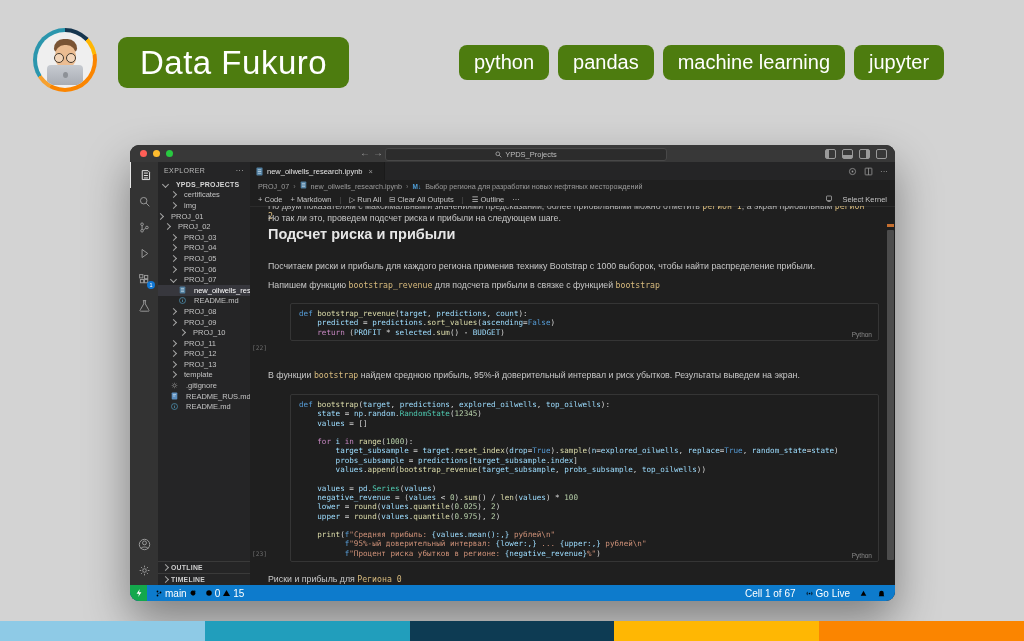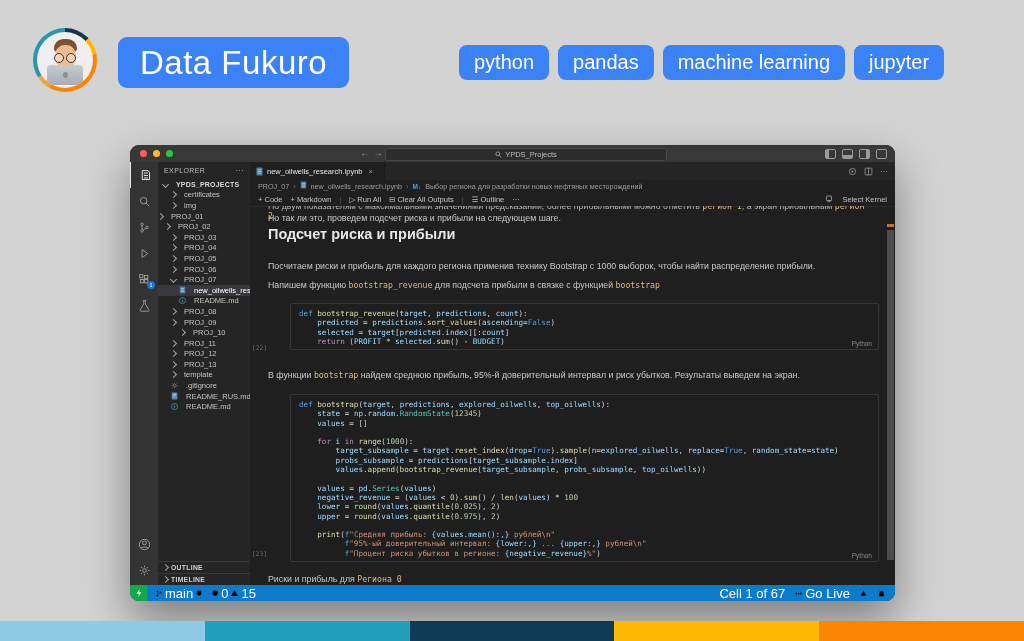--- a/index.html
+++ b/index.html
@@ -8,21 +8,21 @@
   
   #avatar{position:absolute;left:33px;top:28px;width:64px;height:64px;border-radius:50%;
     background:conic-gradient(#15354e 0 13%, #ffb703 13% 22%, #fb8500 22% 58%, #f6a12f 58% 66%, #2b96ad 66% 100%);}
   #avatar .inner{position:absolute;inset:4px;border-radius:50%;background:#efefef;overflow:hidden;}
   #avatar .hair{position:absolute;left:17px;top:7px;width:23px;height:13px;background:#7a5434;border-radius:10px 10px 4px 4px;}
   #avatar .face{position:absolute;left:18px;top:13px;width:21px;height:23px;background:#ecbd92;border-radius:45%;}
   #avatar .gl{position:absolute;top:21px;width:8px;height:8px;border:1.5px solid #43392e;border-radius:50%;background:rgba(255,255,255,.35);}
   #avatar .gl.l{left:17px}  #avatar .gl.r{left:29px}
   #avatar .laptop{position:absolute;left:10px;top:33px;width:36px;height:20px;background:linear-gradient(#c7cbd1,#a9adb4);border-radius:4px 4px 2px 2px;}
   #avatar .apple{position:absolute;left:26px;top:40px;width:5px;height:6px;background:#8d9197;border-radius:50%;}
-  .pill{background:#3b82f6;color:#fff;border-radius:9px;display:flex;align-items:center;justify-content:center;}
+  .pill{background:#4d7c0f;color:#fff;border-radius:9px;display:flex;align-items:center;justify-content:center;}
   #brand-title{position:absolute;left:118px;top:37px;height:51px;padding:0 22px;font-size:33px;letter-spacing:.5px;font-weight:500;}
   #tags{position:absolute;left:459px;top:45px;display:flex;gap:9px;}
   #tags .tag{height:35px;padding:0 15px;font-size:20px;border-radius:8px;}
   
   #win{position:absolute;left:130px;top:145px;width:765px;height:456px;border-radius:9px;overflow:hidden;
        background:#1f1f1f;box-shadow:0 20px 45px rgba(0,0,0,.4);font-size:8px;color:#cccccc;}
   #titlebar{position:absolute;left:0;top:0;right:0;height:17px;background:#383838;}
   .tl{position:absolute;top:5px;width:7px;height:7px;border-radius:50%;}
   #tl-close{left:10px;background:#ff5f57}#tl-min{left:23px;background:#febc2e}#tl-max{left:36px;background:#28c840}
   .navarr{position:absolute;top:2px;color:#9a9a9a;font-size:10px;}
@@ -79,21 +79,21 @@
     padding:5px 8px 3px 8px;font-family:"DejaVu Sans Mono",monospace;font-size:7.6px;}
   .code-line{height:9.3px;line-height:9.3px;white-space:pre;}
   .lang{position:absolute;right:6px;bottom:2px;color:#8a8a8a;font-family:"Liberation Sans",sans-serif;font-size:6.5px;}
   .exec{position:absolute;left:2px;color:#6d6d6d;font-size:6.3px;font-family:"DejaVu Sans Mono",monospace;}
   .tk-kw{color:#569cd6}.tk-ctrl{color:#c586c0}.tk-fn{color:#dcdcaa}.tk-var{color:#9cdcfe}
   .tk-str{color:#ce9178}.tk-num{color:#b5cea8}.tk-cls{color:#4ec9b0}.tk-pl{color:#d4d4d4}.tk-interp{color:#9cdcfe}
   #scrollbar{position:absolute;right:1px;top:24px;width:7px;height:330px;background:rgba(150,150,150,.38);border-radius:1px;}
   #scrollmark{position:absolute;right:1px;top:18px;width:7px;height:3px;background:#c56f2f;}
   
   #statusbar{position:absolute;left:0;right:0;bottom:0;height:16px;background:#0d7bcc;color:#fff;
-    display:flex;align-items:center;font-size:13px;}
+    display:flex;align-items:center;font-size:10px;}
   #remote{width:17px;height:16px;background:#13a84c;display:flex;align-items:center;justify-content:center;}
   .sb{display:flex;align-items:center;gap:2px;margin-left:8px;}
   .sb.rgt{margin-left:0;margin-right:9px;}
   #sb-right{margin-left:auto;display:flex;align-items:center;}
   
   #stripes{position:absolute;left:0;bottom:0;width:1024px;height:20px;display:flex;}
   #stripes div{flex:1;height:20px;}
 </style>
 </head>
 <body>
@@ -420,21 +420,20 @@
         <div class="md" id="clipped"><span>По двум показателям с максимальными значениями предсказаний, более прибыльными можно отметить </span><span class="md-code">регион 1</span><span>, а экран прибыльным </span><span class="md-code">регион 2</span><span>.</span></div>
         <div class="md" style="top:7px">Но так ли это, проведем подсчет риска и прибыли на следующем шаге.</div>
         <div id="nb-heading">Подсчет риска и прибыли</div>
         <div class="md" style="top:55px">Посчитаем риски и прибыль для каждого региона применив технику Bootstrap с 1000 выборок, чтобы найти распределение прибыли.</div>
         <div class="md" style="top:74px"><span>Напишем функцию </span><span class="md-code">bootstrap_revenue</span><span> для подсчета прибыли в связке с функцией </span><span class="md-code">bootstrap</span></div>
 
         <div class="cell" style="top:97px">
           <div>
               <div class="code-line"><span class="tk-kw">def </span><span class="tk-fn">bootstrap_revenue</span><span class="tk-pl">(</span><span class="tk-var">target</span><span class="tk-pl">, </span><span class="tk-var">predictions</span><span class="tk-pl">, </span><span class="tk-var">count</span><span class="tk-pl">):</span></div>
               <div class="code-line"><span class="tk-pl">    </span><span class="tk-var">predicted</span><span class="tk-pl"> = </span><span class="tk-var">predictions</span><span class="tk-pl">.</span><span class="tk-fn">sort_values</span><span class="tk-pl">(</span><span class="tk-var">ascending</span><span class="tk-pl">=</span><span class="tk-kw">False</span><span class="tk-pl">)</span></div>
-              <div class="code-line"><span class="tk-pl">    </span><span class="tk-var">selected</span><span class="tk-pl"> = </span><span class="tk-var">target</span><span class="tk-pl">[</span><span class="tk-var">predicted</span><span class="tk-pl">.</span><span class="tk-var">index</span><span class="tk-pl">][:</span><span class="tk-var">count</span><span class="tk-pl">]</span></div>
               <div class="code-line"><span class="tk-pl">    </span><span class="tk-ctrl">return</span><span class="tk-pl"> (</span><span class="tk-var">PROFIT</span><span class="tk-pl"> * </span><span class="tk-var">selected</span><span class="tk-pl">.</span><span class="tk-fn">sum</span><span class="tk-pl">() - </span><span class="tk-var">BUDGET</span><span class="tk-pl">)</span></div>
             </div>
           <span class="lang">Python</span>
         </div>
         <span class="exec" style="top:138px">[22]</span>
 
         <div class="md" style="top:164px"><span>В функции </span><span class="md-code">bootstrap</span><span> найдем среднюю прибыль, 95%-й доверительный интервал и риск убытков. Результаты выведем на экран.</span></div>
 
         <div class="cell" style="top:188px">
           <div>

